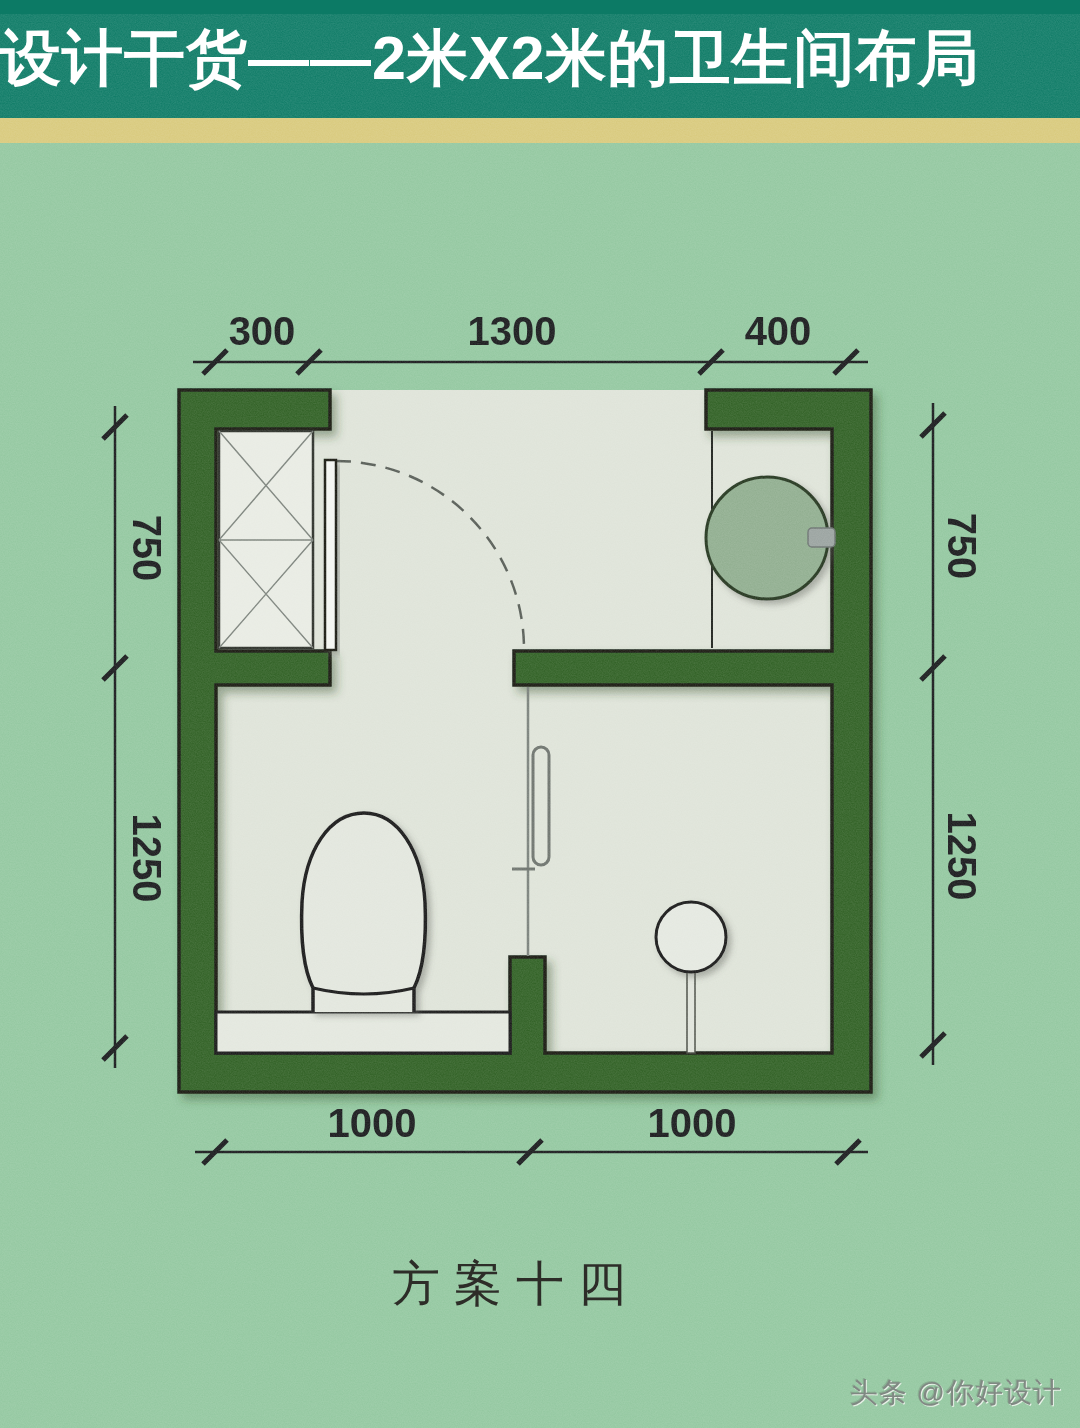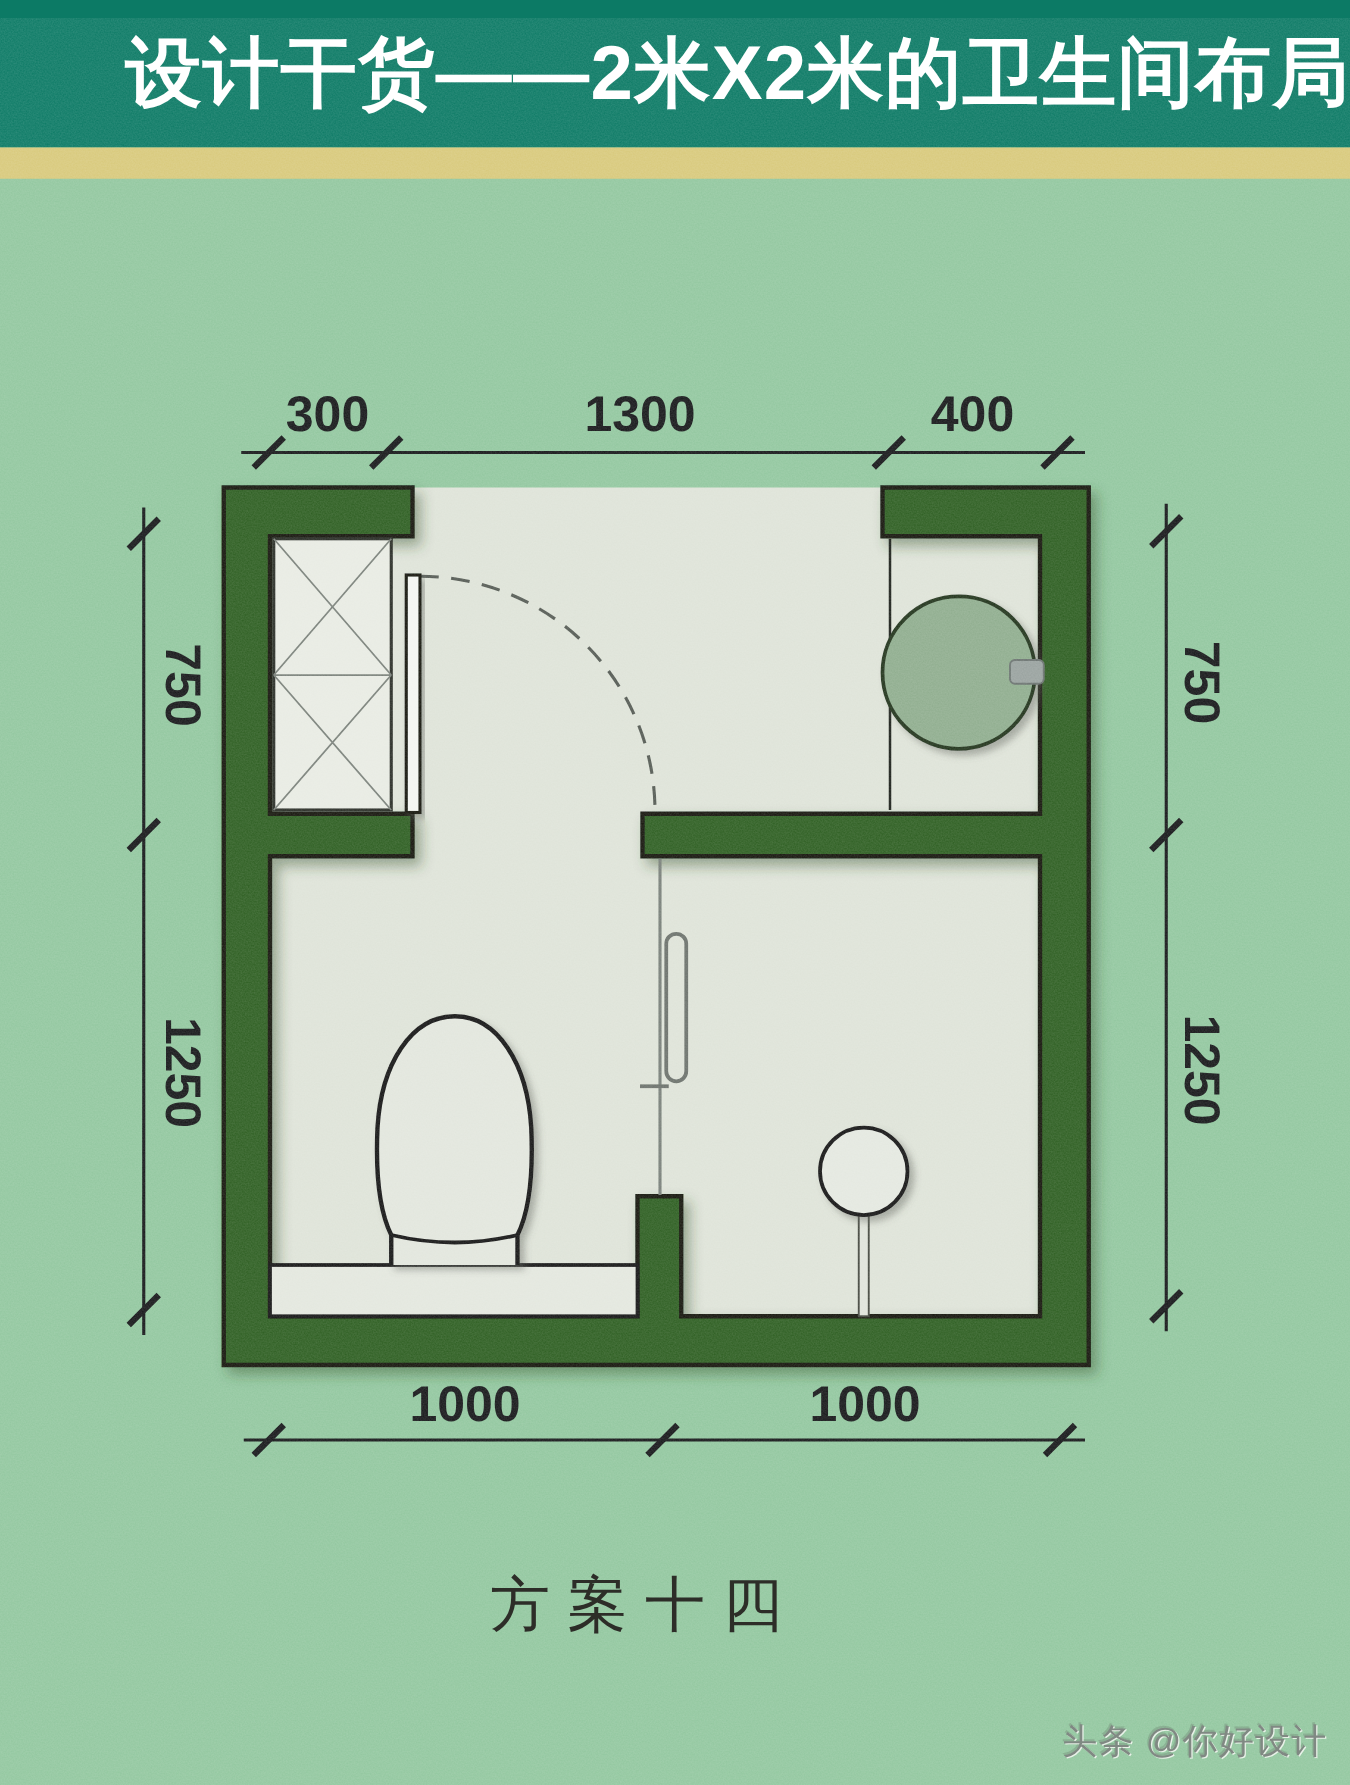--- a/index.html
+++ b/index.html
@@ -3,21 +3,21 @@
 <meta charset="utf-8">
 <style>
   html,body{margin:0;padding:0;}
   body{
     width:1080px;height:1428px;position:relative;overflow:hidden;
     background:#92c79f;
     font-family:"Liberation Sans", sans-serif;
   }
   .header{
     position:absolute;top:0;left:0;width:1080px;height:118px;
-    background:#0c7a65;display:flex;align-items:center;justify-content:flex-end;
+    background:#0c7a65;display:flex;align-items:center;justify-content:flex-start;
   }
   .header .title{
     color:#ffffff;font-size:61px;font-weight:700;letter-spacing:1px;white-space:nowrap;
   }
   .gold-band{
     position:absolute;top:118px;left:0;width:1080px;height:25px;
     background:#d8c97b;
   }
   svg.plan{
     position:absolute;top:0;left:0;width:1080px;height:1428px;

